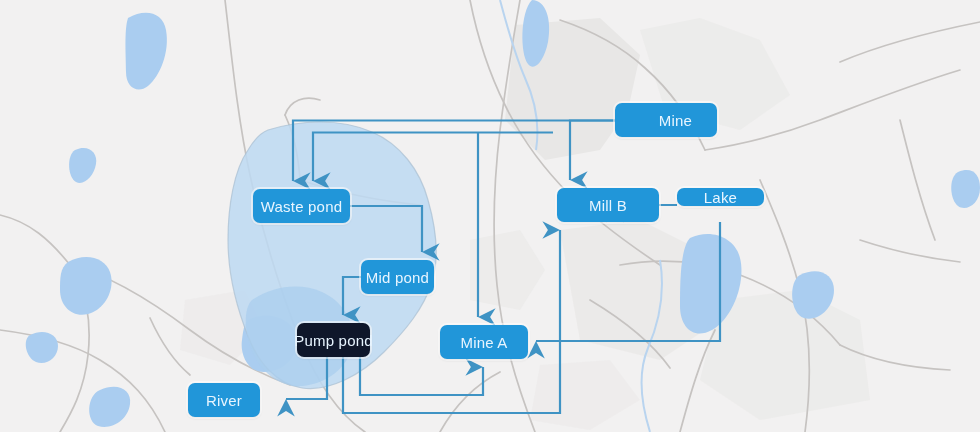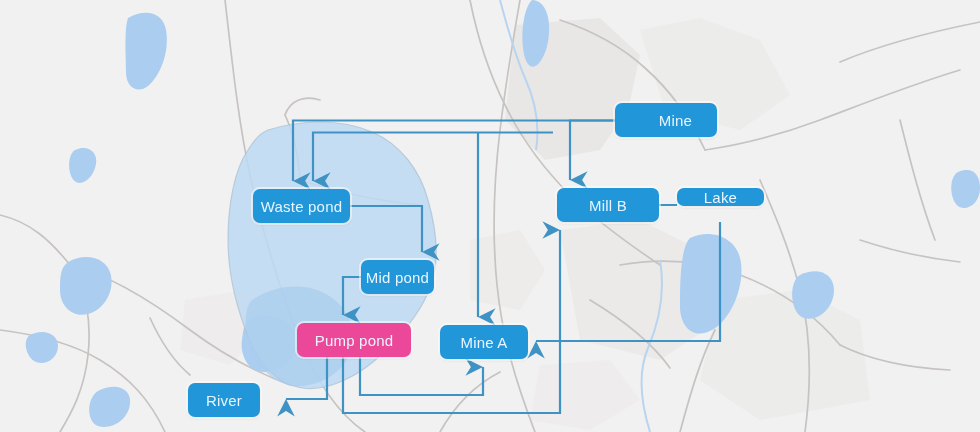--- a/index.html
+++ b/index.html
@@ -126,21 +126,21 @@
       </g>
   </svg>
 
   <div id="node-layer">
       <div class="node" style="left: 253px; top: 189px; width: 97px; height: 34px; background: rgb(33, 150, 217); color: rgb(232, 245, 255);">
         <span>Waste pond</span>
       </div>
       <div class="node" style="left: 361px; top: 260px; width: 73px; height: 34px; background: rgb(33, 150, 217); color: rgb(232, 245, 255);">
         <span>Mid pond</span>
       </div>
-      <div class="node" style="left: 297px; top: 323px; width: 114px; height: 34px; background: #ec4899; color: rgb(232, 245, 255);">
+      <div class="node" style="left: 297px; top: 323px; width: 73px; height: 34px; background: #0f172a; color: rgb(232, 245, 255);">
         <span>Pump pond</span>
       </div>
       <div class="node" style="left: 188px; top: 383px; width: 72px; height: 34px; background: rgb(33, 150, 217); color: rgb(232, 245, 255);">
         <span>River</span>
       </div>
       <div class="node" style="left: 440px; top: 325px; width: 88px; height: 34px; background: rgb(33, 150, 217); color: rgb(232, 245, 255);">
         <span>Mine A</span>
       </div>
       <div class="node" style="left: 529px; top: 188px; width: 102px; height: 34px; background: rgb(33, 150, 217); color: rgb(232, 245, 255); margin-left: 28px;">
         <span>Mill B</span>

